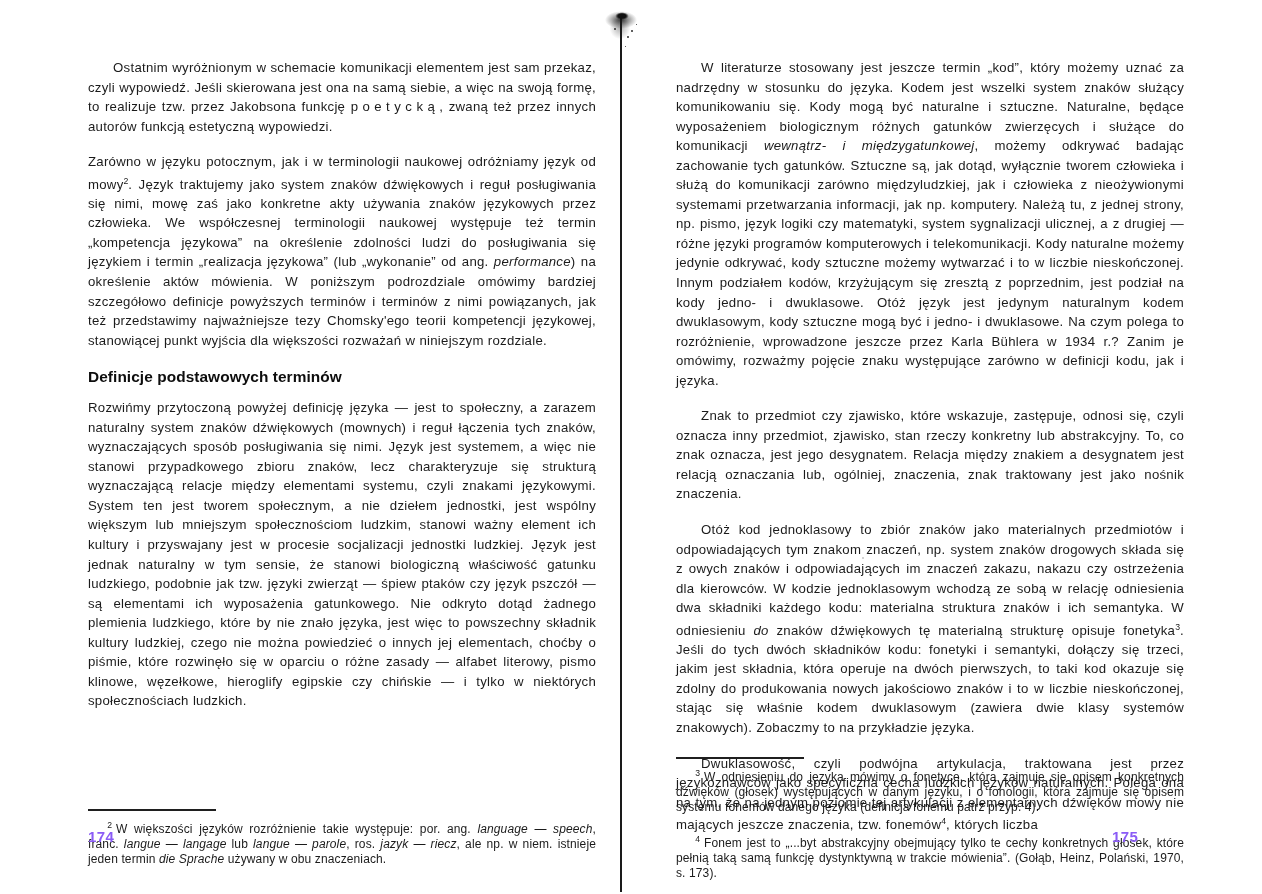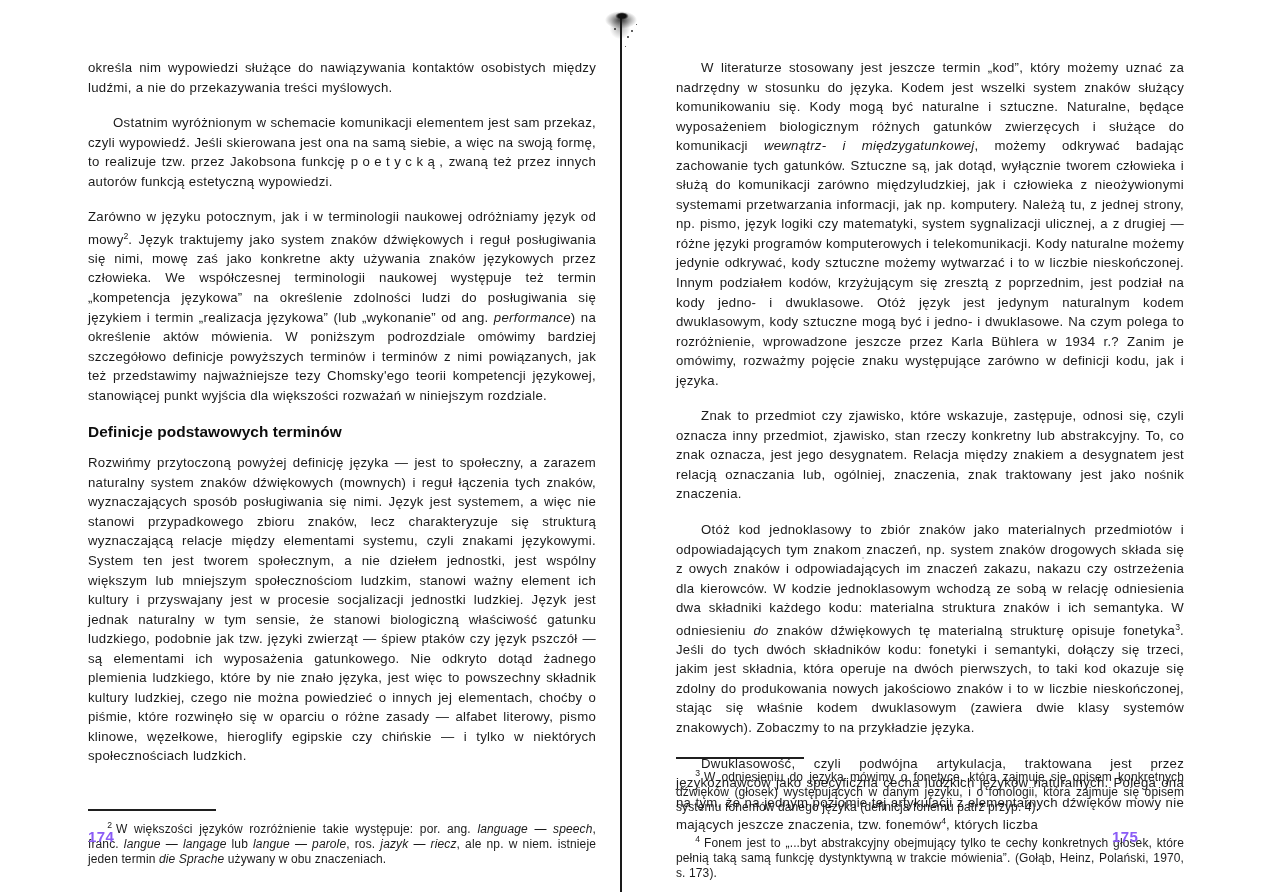--- a/index.html
+++ b/index.html
@@ -154,21 +154,20 @@
   }
 </style>
 </head>
 <body>
 
 <div id="scan">
 
   <div class="page page-left">
     <div class="text-col">
 
-      <p class="para">określa nim wypowiedzi służące do nawiązywania kontaktów osobistych między ludźmi, a nie do przekazywania treści myślowych.</p>
 
       <p class="para indent"><span>Ostatnim wyróżnionym w schemacie komunikacji elementem jest sam przekaz, czyli wypowiedź. Jeśli skierowana jest ona na samą siebie, a więc na swoją formę, to realizuje tzw. przez Jakobsona funkcję </span><span class="spaced">poetycką</span><span>, zwaną też przez innych autorów funkcją estetyczną wypowiedzi.</span></p>
 
 
       <p class="para"><span>Zarówno w języku potocznym, jak i w terminologii naukowej odróżniamy język od mowy</span><sup class="fn">2</sup><span>. Język traktujemy jako system znaków dźwiękowych i reguł posługiwania się nimi, mowę zaś jako konkretne akty używania znaków językowych przez człowieka. We współczesnej terminologii naukowej występuje też termin „kompetencja językowa” na określenie zdolności ludzi do posługiwania się językiem i termin „realizacja językowa” (lub „wykonanie” od ang. </span><em class="it">performance</em><span>) na określenie aktów mówienia. W poniższym podrozdziale omówimy bardziej szczegółowo definicje powyższych terminów i terminów z nimi powiązanych, jak też przedstawimy najważniejsze tezy Chomsky'ego teorii kompetencji językowej, stanowiącej punkt wyjścia dla większości rozważań w niniejszym rozdziale.</span></p>
 
       <h3 class="sub-title">Definicje podstawowych terminów</h3>
 
       <p class="para">Rozwińmy przytoczoną powyżej definicję języka — jest to społeczny, a zarazem naturalny system znaków dźwiękowych (mownych) i reguł łączenia tych znaków, wyznaczających sposób posługiwania się nimi. Język jest systemem, a więc nie stanowi przypadkowego zbioru znaków, lecz charakteryzuje się strukturą wyznaczającą relacje między elementami systemu, czyli znakami językowymi. System ten jest tworem społecznym, a nie dziełem jednostki, jest wspólny większym lub mniejszym społecznościom ludzkim, stanowi ważny element ich kultury i przyswajany jest w procesie socjalizacji jednostki ludzkiej. Język jest jednak naturalny w tym sensie, że stanowi biologiczną właściwość gatunku ludzkiego, podobnie jak tzw. języki zwierząt — śpiew ptaków czy język pszczół — są elementami ich wyposażenia gatunkowego. Nie odkryto dotąd żadnego plemienia ludzkiego, które by nie znało języka, jest więc to powszechny składnik kultury ludzkiej, czego nie można powiedzieć o innych jej elementach, choćby o piśmie, które rozwinęło się w oparciu o różne zasady — alfabet literowy, pismo klinowe, węzełkowe, hieroglify egipskie czy chińskie — i tylko w niektórych społecznościach ludzkich.</p>
 

